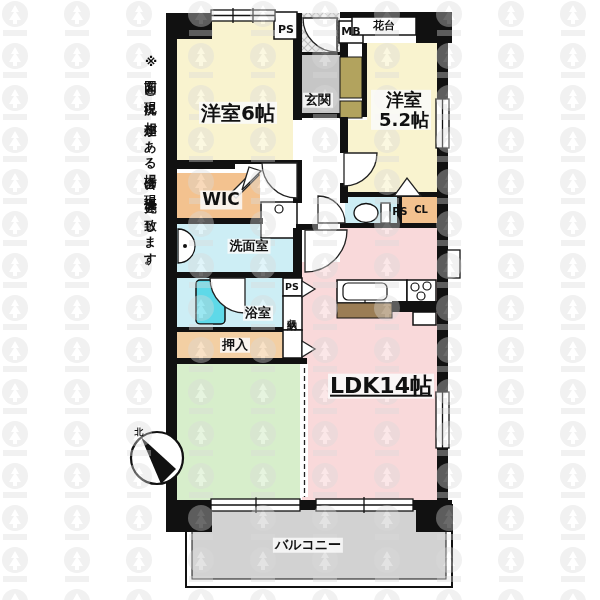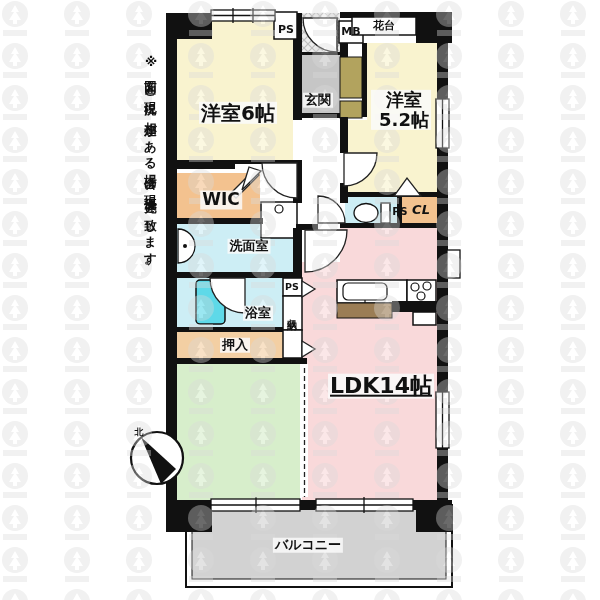--- a/index.html
+++ b/index.html
@@ -158,20 +158,20 @@
 
 <span class="rlabel" style="left:286px;top:30px;font-size:11px;">PS</span>
 <span class="rlabel plain" style="left:351px;top:32px;font-size:11px;">MB</span>
 <span class="rlabel plain" style="left:384px;top:26px;font-size:11px;">花台</span>
 <span class="rlabel" style="left:318px;top:88px;font-size:13px;margin-top:12px;">玄関</span>
 <span class="rlabel" style="left:238px;top:113px;font-size:20px;">洋室6帖</span>
 <span class="rlabel" style="left:401px;top:110px;font-size:18px;padding-left:8px;"><span>洋室</span><br><span>5.2帖</span></span>
 <span class="rlabel" style="left:221px;top:200px;font-size:17px;">WIC</span>
 <span class="rlabel" style="left:249px;top:246px;font-size:13px;">洗面室</span>
 <span class="rlabel plain" style="left:400px;top:212px;font-size:10.5px;">PS</span>
-<span class="rlabel plain" style="left:421px;top:210px;font-size:13px;font-style:italic;">CL</span>
+<span class="rlabel plain" style="left:421px;top:210px;font-size:10px;">CL</span>
 <span class="rlabel" style="left:258px;top:313px;font-size:13px;">浴室</span>
 <span class="rlabel plain" style="left:292px;top:287px;font-size:9.5px;">PS</span>
 <span class="rlabel plain vtext" style="left:292px;top:312px;font-size:10px;letter-spacing:1px;">収納</span>
 <span class="rlabel" style="left:235px;top:345px;font-size:13px;">押入</span>
 <span class="rlabel" style="left:381px;top:386px;font-size:22px;text-decoration:underline;">LDK14帖</span>
 <span class="rlabel" style="left:308px;top:545px;font-size:13px;">バルコニー</span>
 </div>
 
 </body></html>

